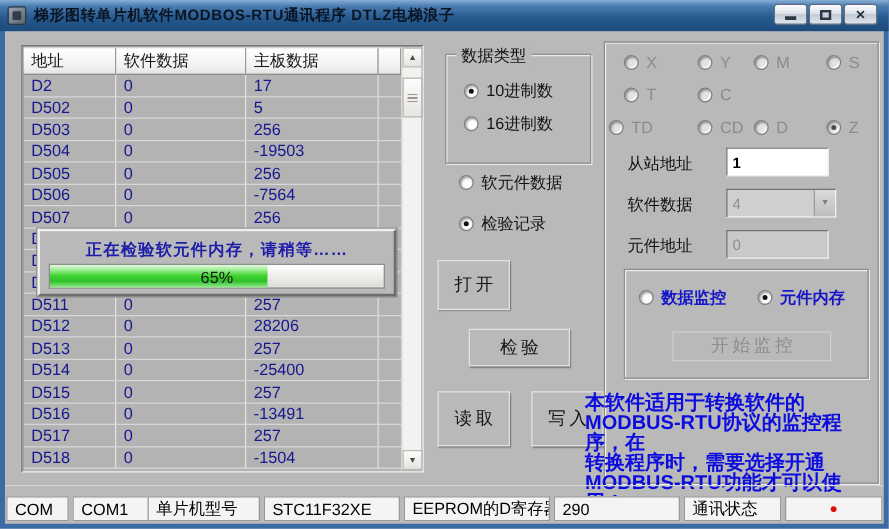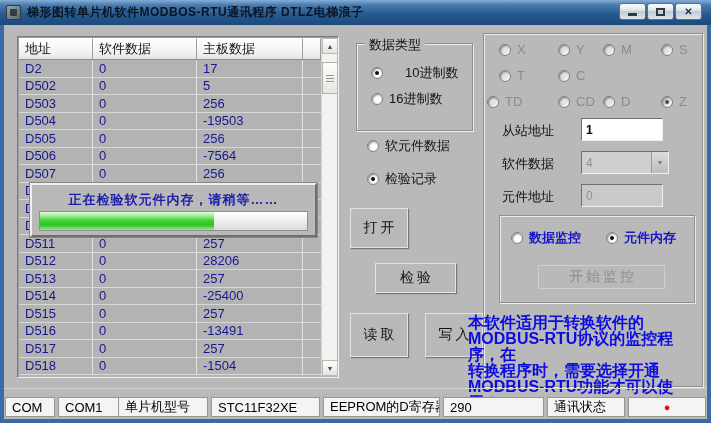--- a/index.html
+++ b/index.html
@@ -236,26 +236,27 @@
         <div class="sb-btn sb-down">
             <span>▼</span>
           </div>
       </div>
     </div>
 
     <div class="dialog">
       <div class="dlg-msg">正在检验软元件内存，请稍等……</div>
       <div class="pbar">
         <div class="pfill" id="pfill" style="width: 65%;"></div>
+        <div class="plabel">65%</div>
       </div>
     </div>
 
     <div class="groupbox" id="datatype-box" style="left:352px;top:18px;width:117px;height:88px">
       <span class="gb-label">数据类型</span>
-    <span class="radio-item" style="left: 14px; top: 20px; gap: 16px;">
+    <span class="radio-item" style="left: 14px; top: 20px;">
           <span class="rb checked">
             <span class="rdot"></span>
           </span>
           <span class="rlbl">10进制数</span>
         </span>
         <span class="radio-item" style="left: 14px; top: 46px;">
           <span class="rb"></span>
           <span class="rlbl">16进制数</span>
         </span>
       </div>

